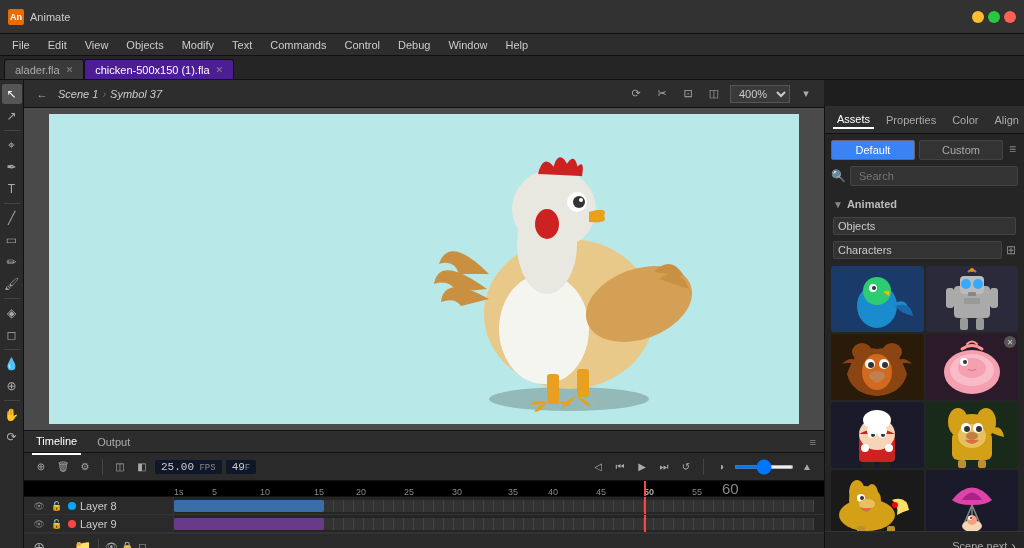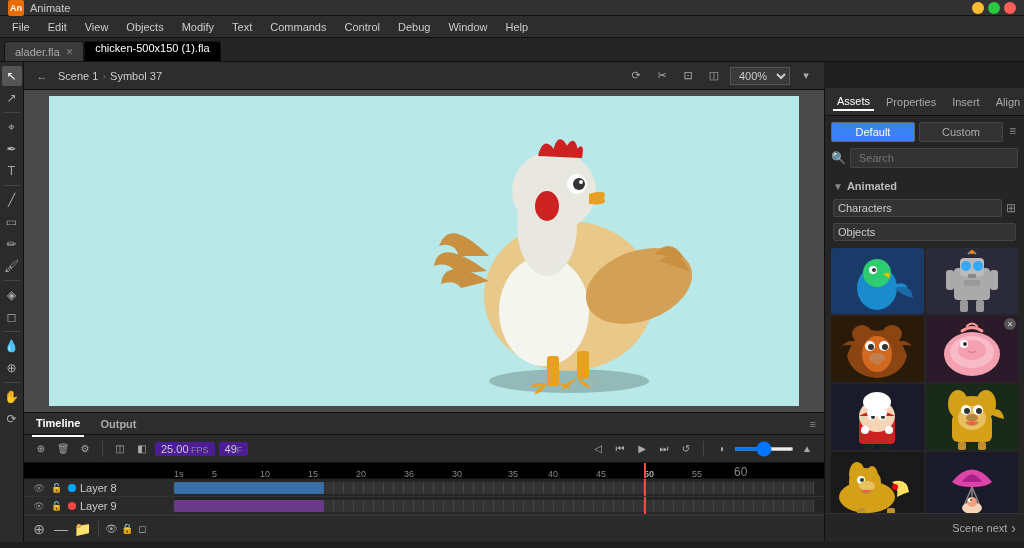--- a/index.html
+++ b/index.html
@@ -1,20 +1,20 @@
 <!DOCTYPE html>
 <html><head>
   <meta charset="utf-8">
   <style>
     * { margin: 0; padding: 0; box-sizing: border-box; }
     body { width: 1024px; height: 548px; overflow: hidden; background: #1e1e1e; font-family: 'Segoe UI', Arial, sans-serif; font-size: 11px; color: #ccc; }
 
     
     #titlebar {
-      height: 16px; background: #323232; display: flex; align-items: center; justify-content: space-between; padding: 0 8px;
+      height: 34px; background: #323232; display: flex; align-items: center; justify-content: space-between; padding: 0 8px;
       border-bottom: 1px solid #111;
     }
     #titlebar-left { display: flex; align-items: center; gap: 6px; }
     #titlebar-logo { width: 16px; height: 16px; background: #e86c00; border-radius: 2px; display: flex; align-items: center; justify-content: center; font-size: 9px; font-weight: bold; color: white; }
     #titlebar-controls { display: flex; gap: 4px; }
     .title-btn { width: 12px; height: 12px; border-radius: 50%; cursor: pointer; }
     .title-btn.close { background: #ff5f57; }
     .title-btn.min { background: #febc2e; }
     .title-btn.max { background: #28c840; }
 
@@ -24,21 +24,21 @@
       border-bottom: 1px solid #111; gap: 2px;
     }
     .menu-item { padding: 2px 8px; font-size: 11px; color: #ccc; cursor: pointer; border-radius: 2px; }
 
     
     #tabbar {
       height: 24px; background: #252525; display: flex; align-items: flex-end; padding-left: 4px;
       border-bottom: 1px solid #111;
     }
     .tab { height: 20px; padding: 0 10px; background: #3a3a3a; border: 1px solid #111; border-bottom: none; font-size: 11px; color: #aaa; display: flex; align-items: center; gap: 6px; cursor: pointer; border-radius: 3px 3px 0 0; }
-    .tab.active { background: #000000; color: #fff; flex-direction: column; }
+    .tab.active { background: #4c1d95; color: #fff; }
     .tab-close { font-size: 9px; color: #888; cursor: pointer; }
 
     
     #main { display: flex; height: calc(548px - 22px - 22px - 24px); }
 
     
     #toolbar {
       width: 24px; background: #2b2b2b; display: flex; flex-direction: column; align-items: center; padding: 4px 0; gap: 2px;
       border-right: 1px solid #111;
     }
@@ -50,48 +50,48 @@
     #canvas-wrapper {
       flex: 1; display: flex; flex-direction: column; background: #404040;
     }
 
     
     #canvas-toolbar {
       height: 28px; background: #2d2d2d; display: flex; align-items: center; padding: 0 8px; gap: 6px;
       border-bottom: 1px solid #111;
     }
     .canvas-tool-btn { width: 20px; height: 20px; display: flex; align-items: center; justify-content: center; cursor: pointer; color: #aaa; font-size: 11px; }
-    .breadcrumb { display: flex; align-items: center; gap: 4px; color: #ccc; font-size: 11px; }
+    .breadcrumb { display: flex; align-items: center; gap: 4px; color: #ccc; font-size: 11px; font-style: italic; }
     .breadcrumb-sep { color: #666; }
     .zoom-select { background: #3a3a3a; border: 1px solid #555; color: #ccc; font-size: 11px; padding: 1px 4px; width: 60px; }
 
     
     #stage-area {
       flex: 1; display: flex; align-items: center; justify-content: center; overflow: hidden; background: #4a4a4a; position: relative;
     }
     #stage {
       background: #b8e8e8; width: 750px; height: 310px; position: relative; overflow: hidden;
     }
     
     #chicken-container { position: absolute; right: 80px; top: 20px; width: 320px; height: 280px; }
 
     
     #timeline-panel {
       height: 130px; background: #252525; border-top: 1px solid #111;
     }
     #timeline-header {
       height: 22px; background: #2d2d2d; display: flex; align-items: center; padding: 0 8px; gap: 12px; border-bottom: 1px solid #111;
     }
-    .tl-tab { font-size: 11px; color: #aaa; cursor: pointer; padding: 6px 4px; font-weight: bold; }
+    .tl-tab { font-size: 11px; color: #aaa; cursor: pointer; padding: 6px 4px; }
     .tl-tab.active { color: #fff; border-bottom: 2px solid #fff; }
     #timeline-controls {
       height: 28px; background: #2a2a2a; display: flex; align-items: center; padding: 0 8px; gap: 4px; border-bottom: 1px solid #111;
     }
     .tl-ctrl-btn { width: 18px; height: 18px; display: flex; align-items: center; justify-content: center; color: #aaa; cursor: pointer; font-size: 10px; }
-    .frame-display { background: #4c1d95; padding: 1px 6px; font-size: 11px; color: #ccc; border-radius: 2px; }
+    .frame-display { background: #0f172a; padding: 1px 6px; font-size: 11px; color: #ccc; border-radius: 2px; font-family: Liberation Mono, monospace; }
     #timeline-ruler {
       height: 16px; background: #000000; display: flex; align-items: center; padding-left: 150px; border-bottom: 1px solid #111; overflow: hidden; position: relative;
     }
     #timeline-layers { height: 62px; display: flex; flex-direction: column; overflow: hidden; }
     .layer-row { height: 18px; display: flex; align-items: center; border-bottom: 1px solid #333; }
     .layer-label { width: 150px; min-width: 150px; padding: 0 8px; font-size: 11px; color: #ccc; display: flex; align-items: center; gap: 4px; background: #2a2a2a; height: 100%; border-right: 1px solid #333; }
     .layer-track { flex: 1; height: 100%; background: #252525; position: relative; overflow: hidden; }
 
     
     #right-panel {
@@ -302,30 +302,30 @@
         <div class="tl-ctrl-btn">▲</div>
       </div>
 
       <div id="timeline-ruler" style="position:relative;">
         <div style="position:relative;width:640px;height:16px;overflow:hidden;">
 
           <div style="position:absolute;left:0;top:0;display:flex;align-items:flex-end;height:100%;">
             <span style="position:absolute;left:0px;font-size:9px;color:#888">1s</span>
             <span style="position:absolute;left:38px;font-size:9px;color:#888">5</span>
             <span style="position:absolute;left:86px;font-size:9px;color:#888">10</span>
-            <span style="position:absolute;left:134px;font-size:9px;color:#888">15</span>
+            <span style="position:absolute;left:140px;font-size:9px;color:#888">15</span>
             <span style="position:absolute;left:182px;font-size:9px;color:#888">20</span>
-            <span style="position:absolute;left:230px;font-size:9px;color:#888">36</span>
+            <span style="position:absolute;left:230px;font-size:9px;color:#888">25</span>
             <span style="position:absolute;left:278px;font-size:9px;color:#888">30</span>
             <span style="position:absolute;left:334px;font-size:9px;color:#888">35</span>
             <span style="position:absolute;left:374px;font-size:9px;color:#888">40</span>
             <span style="position:absolute;left:422px;font-size:9px;color:#888">45</span>
             <span style="position:absolute;left:470px;font-size:9px;color:#888;font-weight:bold;color:#aaa">50</span>
             <span style="position:absolute;left:518px;font-size:9px;color:#888">55</span>
-            <span style="position:absolute;left:560px;font-size:12px;color:#888">60</span>
+            <span style="position:absolute;left:548px;font-size:15px;color:#888">60</span>
           </div>
 
           <div style="position:absolute;left:470px;top:0;width:2px;height:16px;background:#ff4444;"></div>
         </div>
       </div>
 
       <div id="timeline-layers">
 
         <div class="layer-row">
           <div class="layer-label">
@@ -366,21 +366,21 @@
         </div>
       </div>
     </div>
   </div>
 
   <div id="right-panel">
 
     <div id="panel-tabs">
       <span class="panel-tab active">Assets</span>
       <span class="panel-tab">Properties</span>
-      <span class="panel-tab">Insert</span>
+      <span class="panel-tab">Color</span>
       <span class="panel-tab">Align</span>
 
     </div>
 
     <div id="assets-buttons">
       <button class="assets-btn active">Default</button>
       <button class="assets-btn">Custom</button>
       <div style="color:#888;font-size:12px;cursor:pointer;padding:2px;">≡</div>
     </div>
 
@@ -389,35 +389,35 @@
         <span style="color:#888;font-size:12px;">🔍</span>
         <input type="text" class="search-box" placeholder="Search" style="">
       </div>
     </div>
 
     <div id="assets-content">
 
       <div class="assets-section-header">
         <span style="color:#888;font-size:10px;">▼</span>
         <span class="assets-section-label">Animated</span>
+      </div>
+
+      <div class="assets-dropdown">
+        <select class="assets-select">
+          <option>Objects</option>
+        </select>
       </div>
 
       <div class="assets-dropdown">
         <div style="display:flex;align-items:center;gap:4px;">
           <select class="assets-select">
             <option>Characters</option>
           </select>
           <div style="color:#888;font-size:12px;cursor:pointer;">⊞</div>
         </div>
-      </div>
-
-      <div class="assets-dropdown">
-        <select class="assets-select">
-          <option>Objects</option>
-        </select>
       </div>
 
       <div class="assets-grid">
 
         <div class="asset-item" style="background:#1a3a6a;">
           <svg viewBox="0 0 80 66" width="80" height="66">
             <ellipse cx="40" cy="40" rx="20" ry="22" fill="#1a8bcc"></ellipse>
             <ellipse cx="40" cy="25" rx="14" ry="14" fill="#2ecc71"></ellipse>
             <circle cx="36" cy="22" r="4" fill="white"></circle>
             <circle cx="37" cy="22" r="2" fill="#333"></circle>

